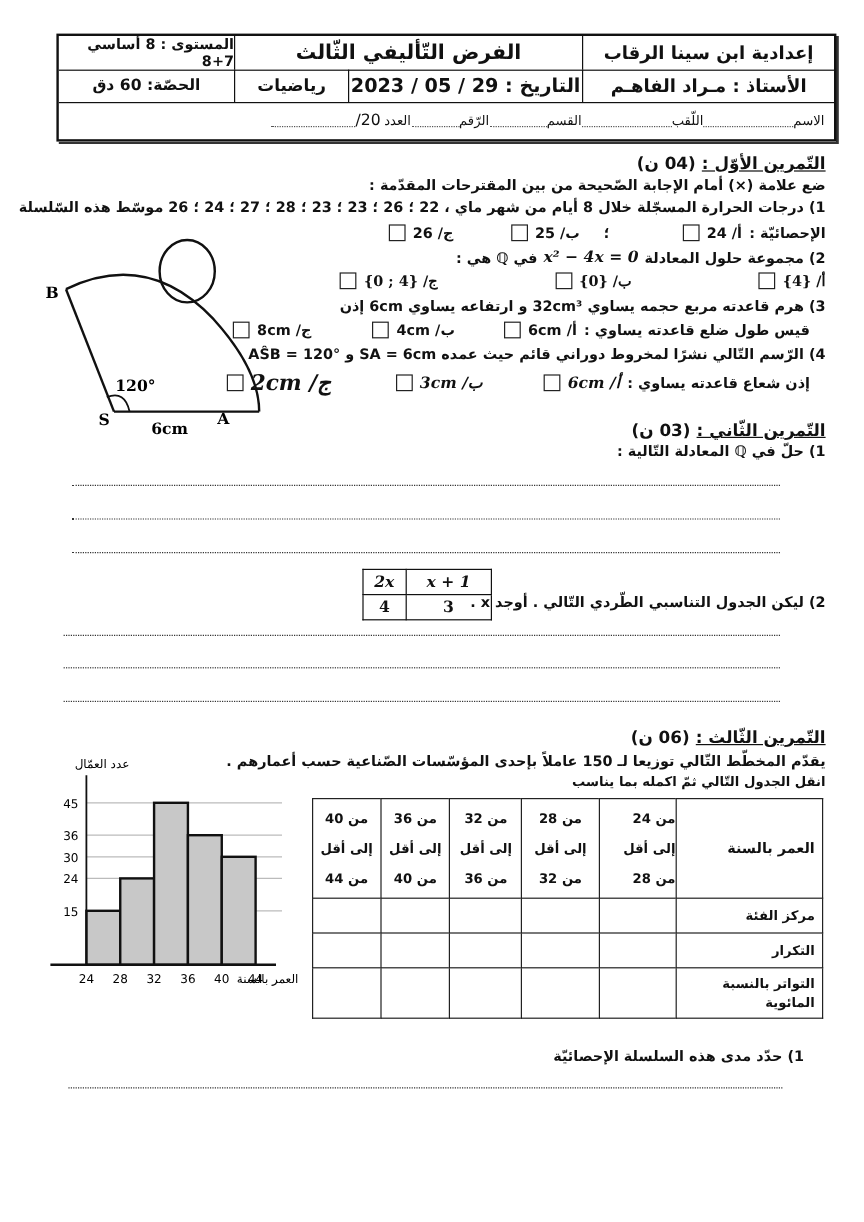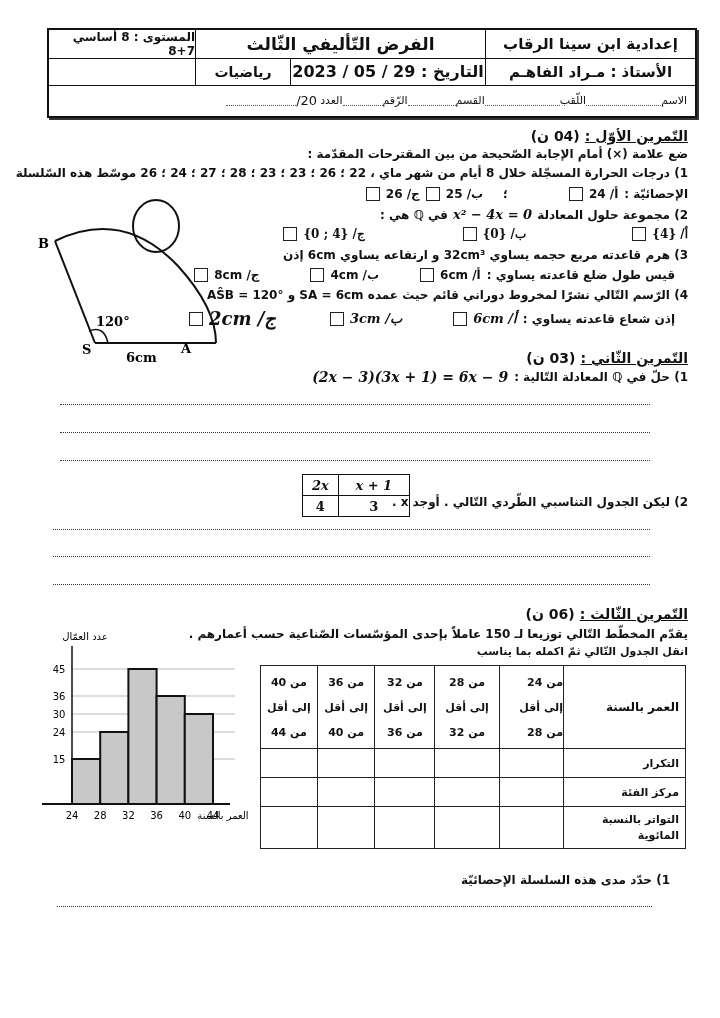--- a/index.html
+++ b/index.html
@@ -30,20 +30,21 @@
 <div class="abs hdr">
   <div class="hrow" style="top:0;height:28px;">
     <div class="hcell" style="right:0;width:210px;border-left:1px solid #111;font-size:15px;">إعدادية ابن سينا الرقاب</div>
     <div class="hcell" style="right:210px;width:290px;font-size:17px;">الفرض التّأليفي الثّالث</div>
     <div class="hcell" style="right:500px;width:146px;border-left:none;font-size:12px;">المستوى : 8 أساسي 7+8</div>
   </div>
   <div class="hrow" style="top:28px;height:27px;">
     <div class="hcell" style="right:0;width:210px;font-size:15px;">الأستاذ : مـراد الفاهـم</div>
     <div class="hcell" style="right:210px;width:195px;font-size:16px;">التاريخ : 29 / 05 / 2023</div>
     <div class="hcell" style="right:405px;width:95px;font-size:14px;">رياضيات</div>
+    <div class="hcell" style="right:500px;width:146px;border-left:none;font-size:13px;">الحصّة: 60 دق</div>
   </div>
   <div class="abs rtl" style="top:56px;right:8px;left:8px;height:28px;display:flex;align-items:center;font-size:11px;gap:0;">
     <span>الاسم</span>
     <span class="dots" style="width:75px;"></span>
     <span>اللّقب</span>
     <span class="dots" style="width:75px;"></span>
     <span>القسم</span>
     <span class="dots" style="width:48px;"></span>
     <span>الرّقم</span>
     <span class="dots" style="width:40px;"></span>
@@ -60,21 +61,21 @@
 <div class="abs rtl txt" style="right:32px;top:147px;margin-left:32px;">ضع علامة (×) أمام الإجابة الصّحيحة من بين المقترحات المقدّمة :</div>
 <div class="abs rtl txt" style="right:32px;top:166px;">1)  درجات الحرارة المسجّلة خلال 8 أيام من شهر ماي ، 22 ؛ 26 ؛ 23 ؛ 23 ؛ 28 ؛ 27 ؛ 24 ؛ 26 موسّط هذه السّلسلة</div>
 
 <div class="abs rtl txt" style="right:32px;top:187px;display:flex;align-items:center;gap:6px;">
   <span>الإحصائيّة :</span>
   <span>أ/ 24</span>
   <span class="cb"></span>
   <span style="margin-right:55px;">؛</span>
   <span style="margin-right:14px;">ب/ 25</span>
   <span class="cb"></span>
-  <span style="text-align:right;">ج/ 26</span>
+  <span style="margin-right:42px;text-align:right;">ج/ 26</span>
   <span class="cb"></span>
 </div>
 
 <div class="abs rtl txt" style="right:32px;top:207px;display:flex;align-items:center;gap:5px;">
   <span>2) مجموعة حلول المعادلة</span>
   <span class="math" style="direction:ltr;font-size:13px;">x² − 4x = 0</span>
   <span>في ℚ  هي :</span>
 </div>
 <div class="abs rtl txt" style="right:32px;top:227px;display:flex;align-items:center;gap:6px;">
   <span class="serif">أ/ {4}</span>
@@ -119,21 +120,20 @@
   <text x="58" y="138" font-family="DejaVu Serif, serif" font-weight="bold" font-size="13">120°</text>
   <text x="88" y="174" font-family="DejaVu Serif, serif" font-weight="bold" font-size="13">6cm</text>
 </svg>
 
 <div class="abs rtl" style="right:32px;top:348px;">
   <span class="ex-title">التّمرين الثّاني :</span>
   <span class="b" style="font-size:14px;">(03 ن)</span>
 </div>
 <div class="abs rtl txt" style="right:32px;top:369px;display:flex;align-items:center;gap:6px;">
   <span>1)  حلّ في ℚ المعادلة التّالية :</span>
-  <span class="math" style="direction:ltr;font-size:14px;">(2x − 3)(3x + 1) = 6x − 9</span>
 </div>
 <div class="line" style="left:60px;width:590px;top:404px;"></div>
 <div class="line" style="left:60px;width:590px;top:432px;"></div>
 <div class="line" style="left:60px;width:590px;top:460px;"></div>
 
 <table class="pt abs" style="left:302px;top:474px;width:108px;">
   <tbody>
       <tr>
     <td class="math">2x</td>
     <td class="math">x + 1</td>
@@ -218,29 +218,29 @@
           <div>إلى أقل</div>
           <div>من 40</div>
         </td>
     <td style="width:51px;line-height:25px;">
           <div>من 40</div>
           <div>إلى أقل</div>
           <div>من 44</div>
         </td>
   </tr>
   <tr style="height:29px;">
+    <td style="text-align:right;padding-right:6px;">مركز الفئة</td>
+    <td></td>
+        <td></td>
+        <td></td>
+        <td></td>
+        <td></td>
+  </tr>
+  <tr style="height:29px;">
     <td style="text-align:right;padding-right:6px;">التكرار</td>
-    <td></td>
-        <td></td>
-        <td></td>
-        <td></td>
-        <td></td>
-  </tr>
-  <tr style="height:29px;">
-    <td style="text-align:right;padding-right:6px;">مركز الفئة</td>
     <td></td>
         <td></td>
         <td></td>
         <td></td>
         <td></td>
   </tr>
   <tr style="height:42px;">
     <td style="text-align:right;padding-right:6px;line-height:16px;">التواتر بالنسبة المائوية</td>
     <td></td>
         <td></td>

